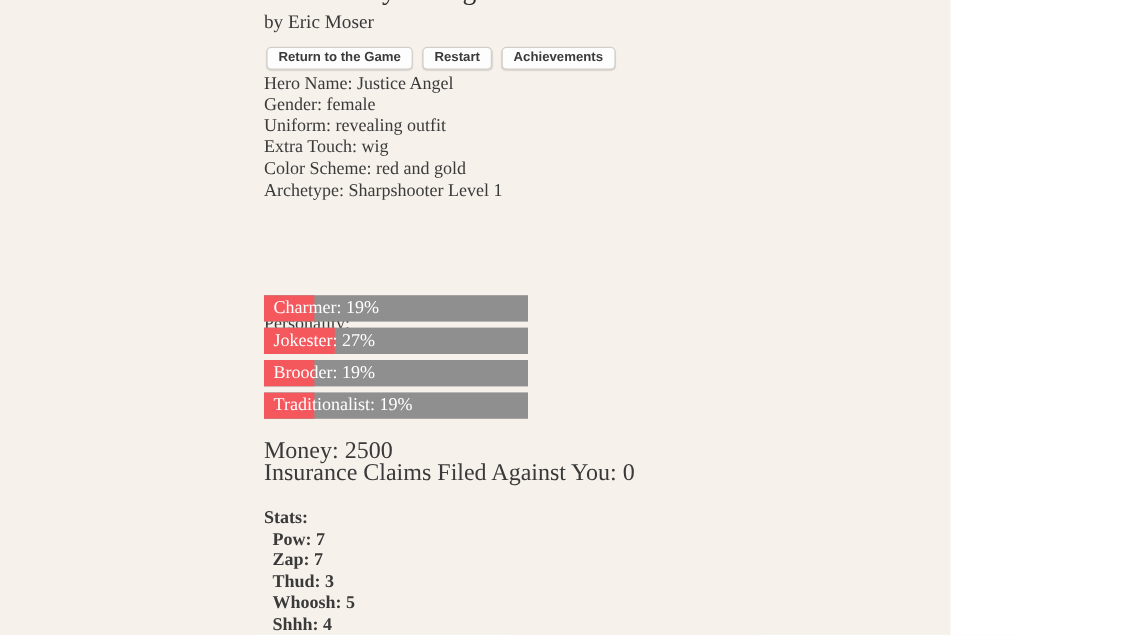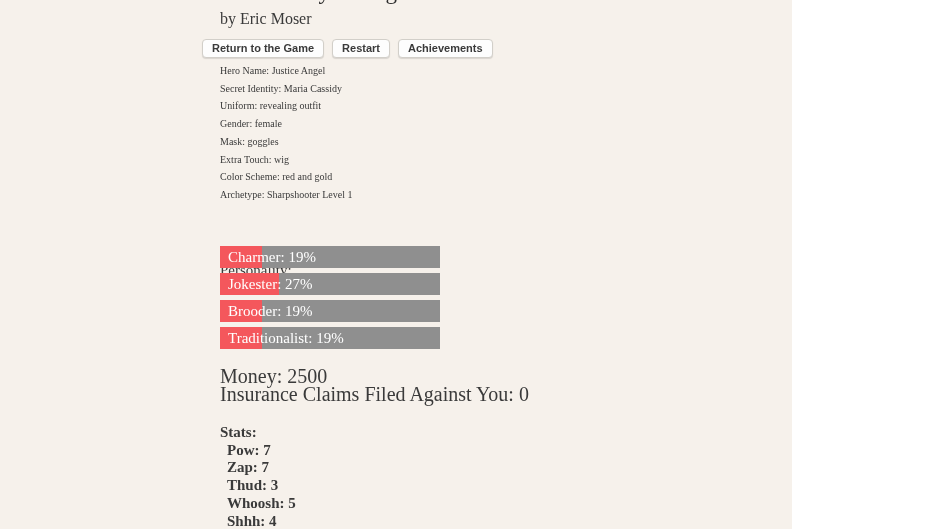--- a/index.html
+++ b/index.html
@@ -28,21 +28,21 @@
   .byline {
     position: absolute;
     top: 10px;
     left: 220px;
     font-size: 16px;
     color: #3a3a3a;
   }
   .toolbar {
     position: absolute;
     top: 39px;
-    left: 202px;
+    left: 222px;
     display: flex;
     gap: 8px;
   }
   .btn {
     font-family: "Liberation Sans", sans-serif;
     font-size: 11px;
     font-weight: bold;
     color: #3a3a3a;
     background: #fdfdfd;
     border: 1px solid #d2cfc9;
@@ -50,21 +50,21 @@
     padding: 2px 9px 3px 9px;
     line-height: 12px;
     box-shadow: 0 1px 1px rgba(0,0,0,0.12);
     cursor: pointer;
     white-space: nowrap;
   }
   .hero-block {
     position: absolute;
     top: 62px;
     left: 220px;
-    font-size: 10px;
+    font-size: 15px;
     line-height: 17.7px;
   }
   .personality-heading {
     position: absolute;
     top: 226px;
     left: 220px;
     font-size: 15px;
     margin-top: 36px;
   }
   .bars {
@@ -127,24 +127,22 @@
   <div class="byline">by Eric Moser</div>
 
   <div class="toolbar">
     <button class="btn">Return to the Game</button>
     <button class="btn">Restart</button>
     <button class="btn">Achievements</button>
   </div>
 
   <div class="hero-block">
     <div>Hero Name: Justice Angel</div>
-    <div>Secret Identity: Maria Cassidy</div>
+    <div>Gender: female</div>
     <div>Uniform: revealing outfit</div>
-    <div>Gender: female</div>
-    <div>Mask: goggles</div>
     <div>Extra Touch: wig</div>
     <div>Color Scheme: red and gold</div>
     <div>Archetype: Sharpshooter Level 1</div>
   </div>
 
   <div class="personality-heading">Personality:</div>
 
   <div class="bars">
     <div class="bar">
       <div class="bar-fill" style="width: 19%;"></div>

